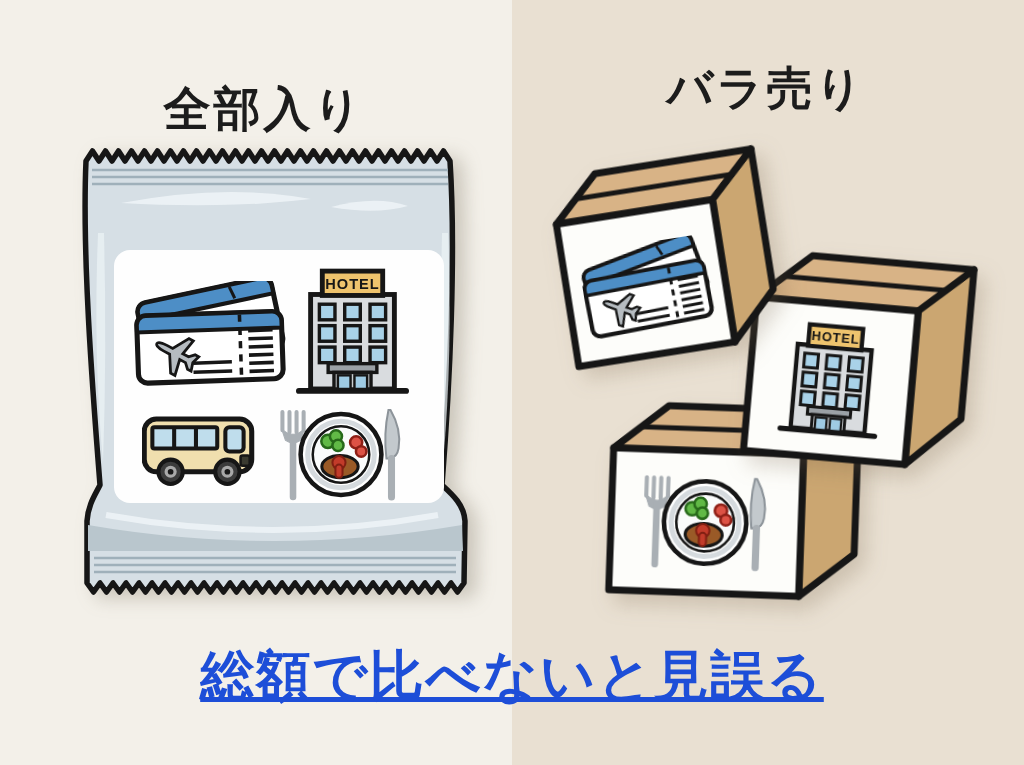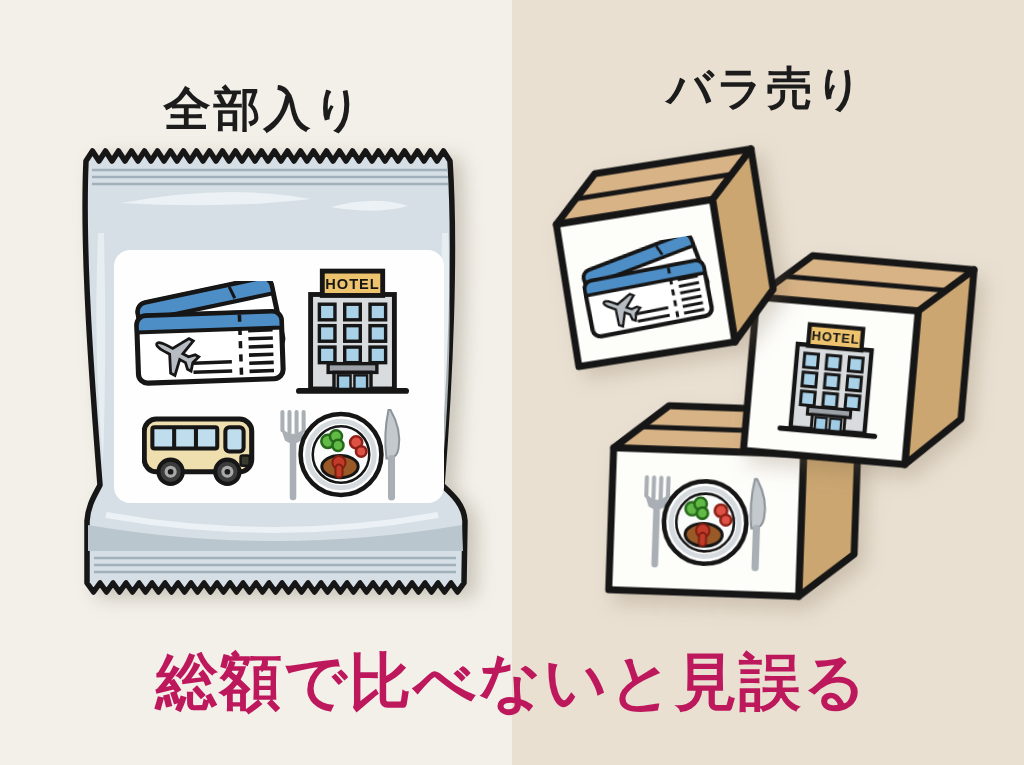--- a/index.html
+++ b/index.html
@@ -13,21 +13,21 @@
   .bg-right{left:512px;width:512px;background:#e9e0d2;}
   .title{
     position:absolute;transform:translateX(-50%);
     font-weight:800;color:#1c1c1c;font-size:47px;letter-spacing:3px;
     white-space:nowrap;
   }
   .title-left{left:264px;top:78px;}
   .title-right{left:766px;top:58px;font-size:46px;}
   .caption{
     position:absolute;left:512px;top:640px;transform:translateX(-50%);
-    font-weight:800;color:#be185d;font-size:62px;letter-spacing:2px;white-space:nowrap;
+    font-weight:800;color:#1d4ed8;font-size:54px;letter-spacing:2px;white-space:nowrap;text-decoration:underline;
   }
   svg.pkg-svg{
     position:absolute;left:76px;top:143px;
     filter:drop-shadow(10px 6px 9px rgba(110,100,80,.30));
   }
   svg.box-svg{
     position:absolute;
     filter:drop-shadow(8px 10px 10px rgba(120,100,70,.25));
   }
   .box-ticket{left:552px;top:146px;transform:rotate(-9deg);}

